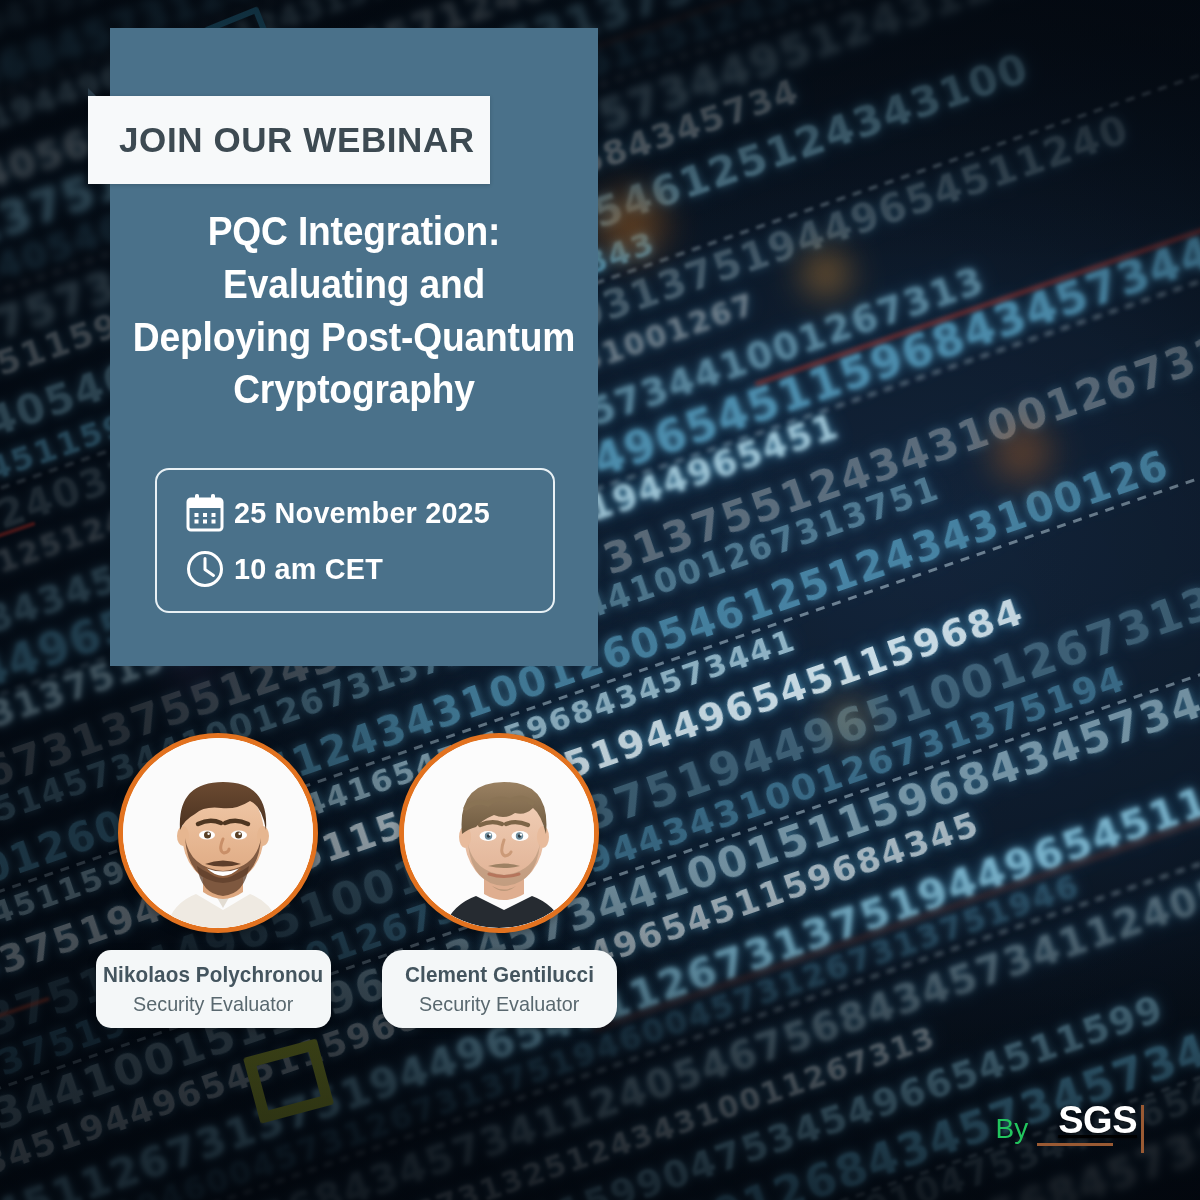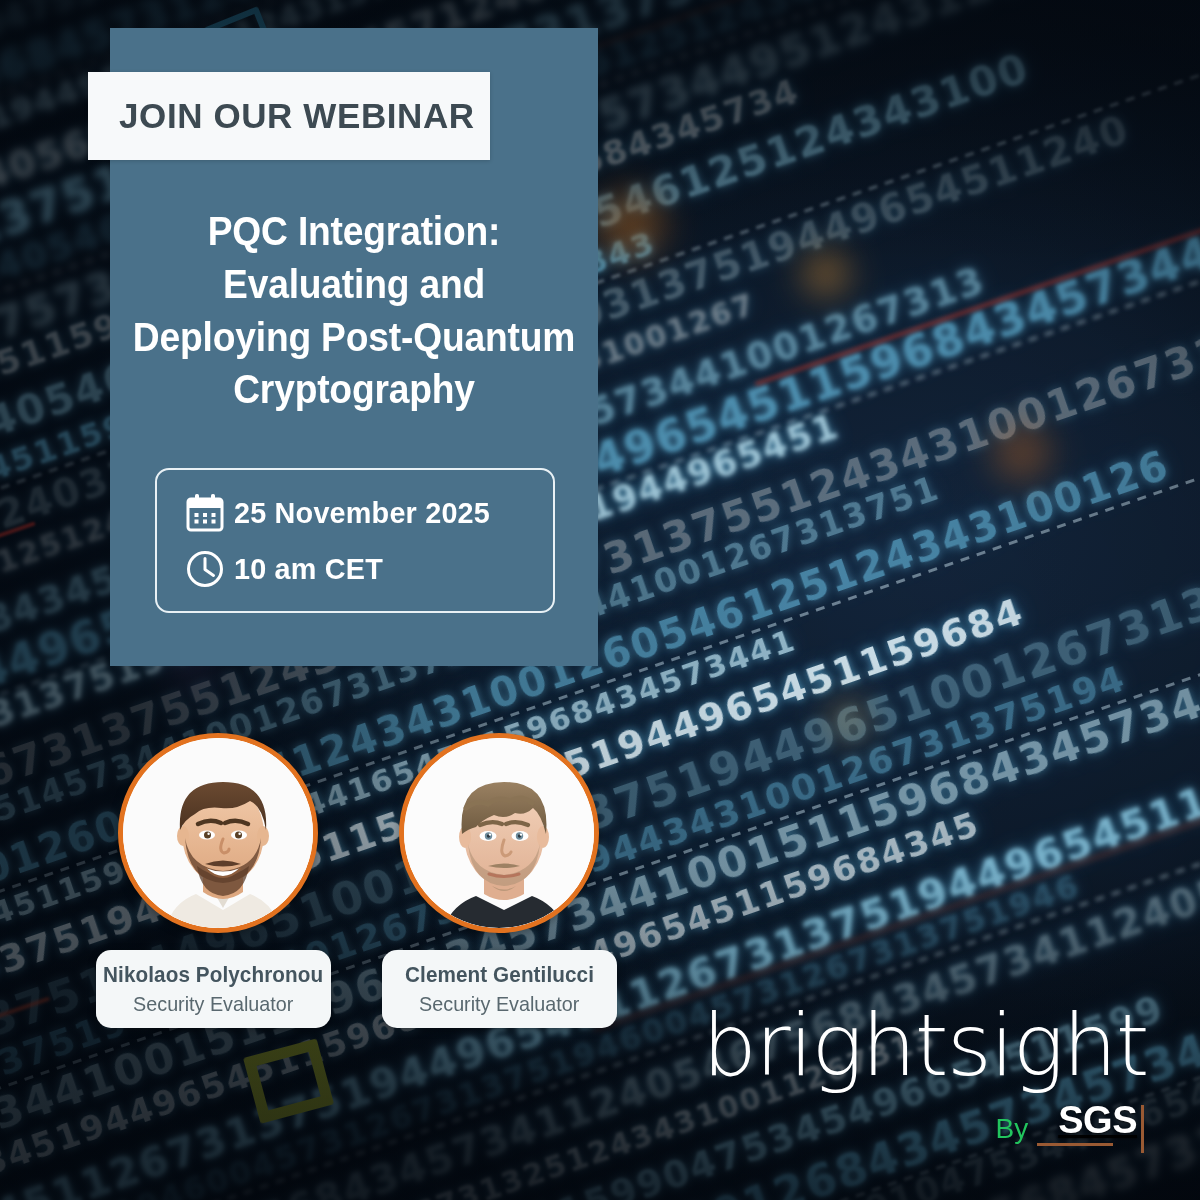--- a/index.html
+++ b/index.html
@@ -33,21 +33,21 @@
   .vig{position:absolute;inset:0;pointer-events:none;
     background:
       radial-gradient(62% 52% at 72% 52%, rgba(0,0,0,0) 0%, rgba(0,0,0,.10) 55%, rgba(2,6,12,.62) 100%),
       linear-gradient(180deg, rgba(3,8,14,.42) 0%, rgba(0,0,0,0) 22%, rgba(0,0,0,0) 72%, rgba(2,6,12,.55) 100%);}
 
   
   .panel{position:absolute;left:110px;top:28px;width:488px;height:638px;
     background:#4a718a;}
 
   
-  .banner{position:absolute;left:88px;top:72px;width:402px;height:88px;
+  .banner{position:absolute;left:88px;top:96px;width:402px;height:88px;
     background:#f7f9fa;display:flex;align-items:center;
     box-shadow:0 1px 4px rgba(0,0,0,.18);}
   .banner-notch{position:absolute;left:88px;top:88px;width:22px;height:22px;
     background:#2b3d4a;clip-path:polygon(0 0,100% 100%,0 100%);}
   .banner-text{margin-left:31px;font-size:35px;font-weight:700;letter-spacing:.6px;
     color:#3d4a52;font-family:"Liberation Sans",sans-serif;}
 
   
   .title{position:absolute;left:110px;top:205px;width:488px;
     text-align:center;color:#ffffff;font-size:40px;line-height:1.32;
@@ -313,26 +313,25 @@
 
           <path d="M64 106 q4 40 36 42 q32-2 36-42 q-6 28-36 31 q-30-3-36-31 z" fill="#9a8164" opacity=".42"></path>
 
           <path d="M84 128 q16-5 32 0 q-16 4-32 0 z" fill="#8b7355" opacity=".8"></path>
           <path d="M85 136 q15 5 30 0" stroke="#b5755c" stroke-width="3" fill="none" stroke-linecap="round"></path>
           <path d="M88 148 q12 7 24 0 q-12 10-24 0 z" fill="#9a8164" opacity=".5"></path>
         </g>
       </svg>
     </div>
   </div>
-  <div class="card" style="left:382px;top:950px;width:235px;height:78px;">
+  <div class="card" style="left:382px;top:950px;width:235px;height:78px;border-radius:21px;">
     <div class="nm">Clement Gentilucci</div>
     <div class="rl">Security Evaluator</div>
   </div>
 
-  <div class="logo">brightsight</div>
   <div class="bybox">
     <div class="by">By</div>
     <div class="sgswrap">
       <div class="sgs-hline"></div>
       <div class="sgs-vline"></div>
       <div class="sgs">SGS</div>
     </div>
   </div>
 
 </div>

